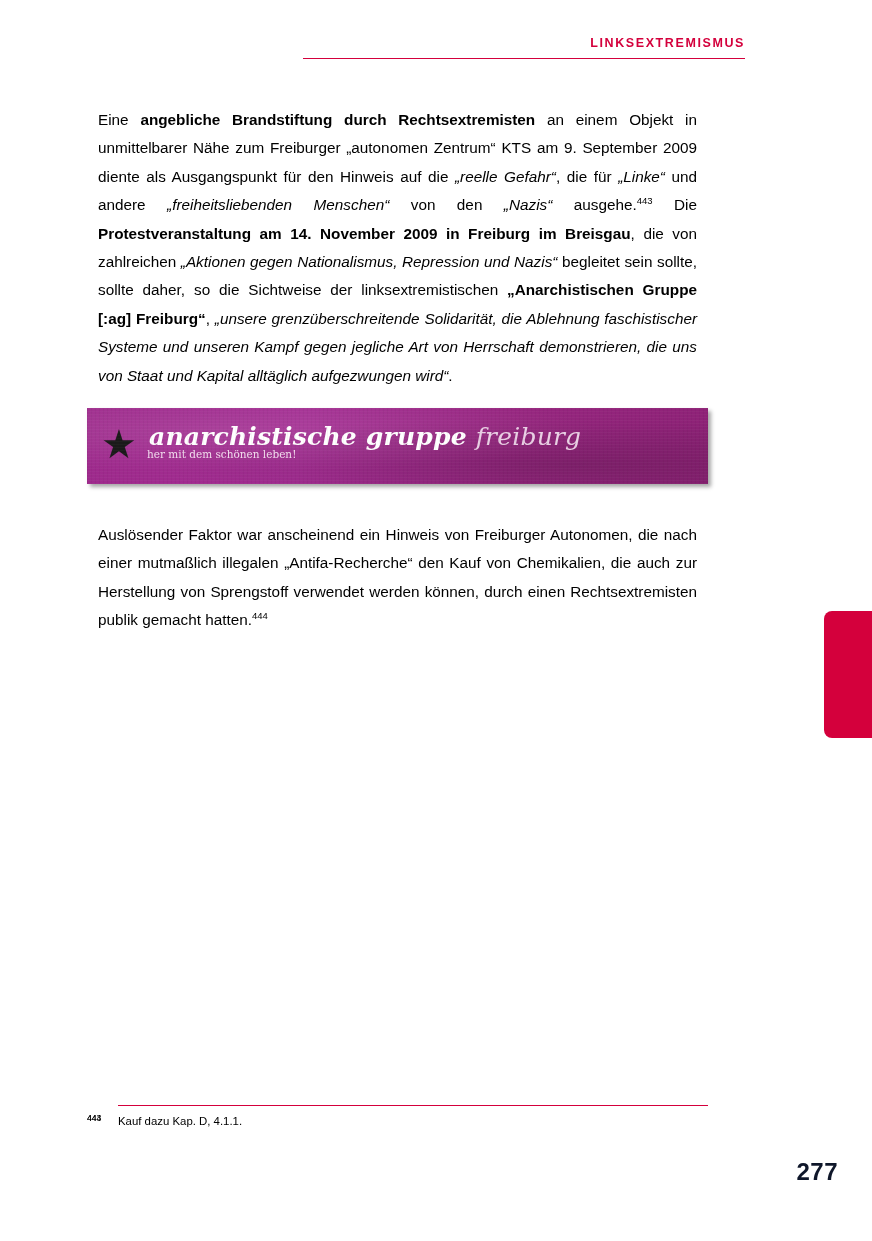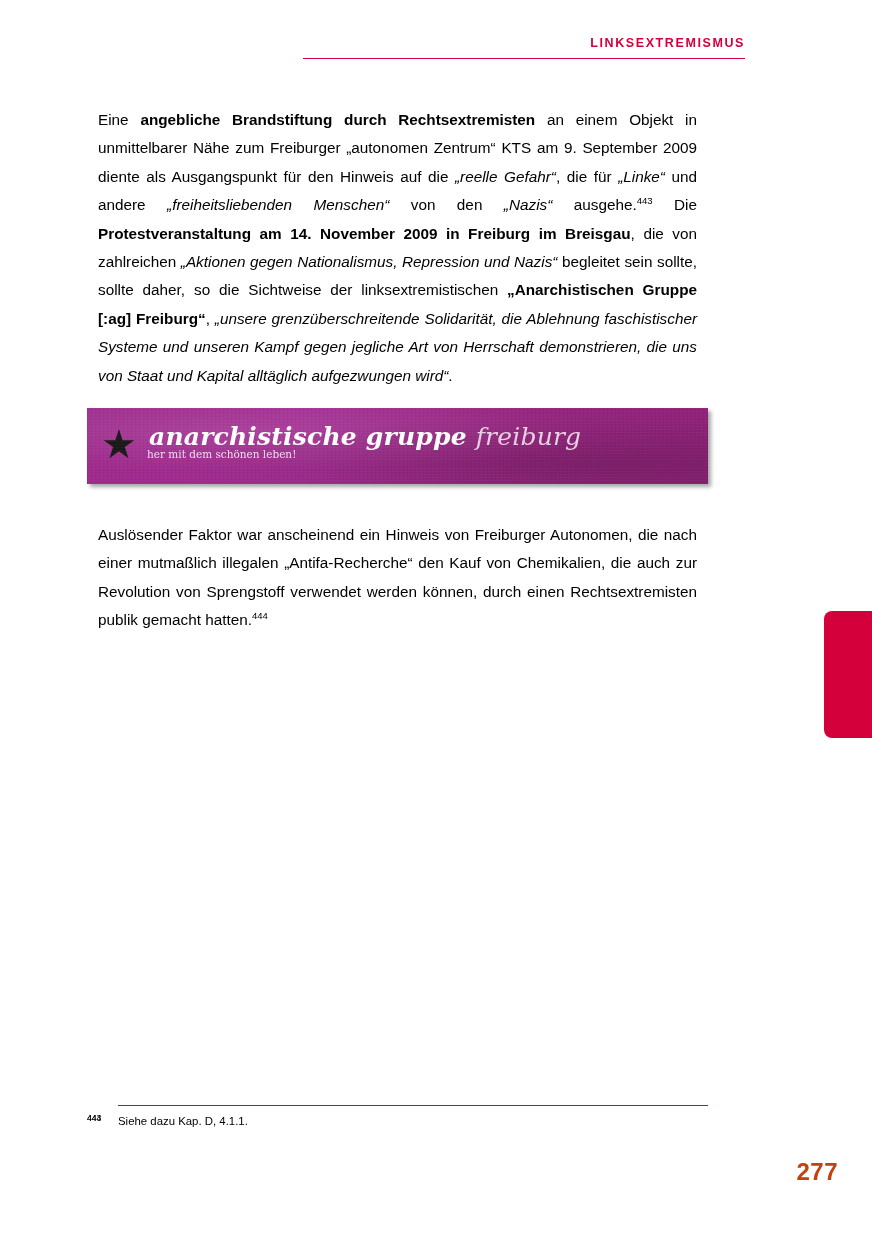--- a/index.html
+++ b/index.html
@@ -180,21 +180,21 @@
     font-size: 8.6px;
   }
 
   
   .page-number {
     position: absolute;
     right: 34px;
     bottom: 55px;
     font-size: 24px;
     font-weight: bold;
-    color: #c2410c;
+    color: #0f172a;
     letter-spacing: 0.5px;
   }
 </style>
 </head>
 <body>
 
 <div class="header">
   <div class="header-title">LINKSEXTREMISMUS</div>
   <div class="header-rule"></div>
 </div>
@@ -205,29 +205,29 @@
 
 <div class="figure">
   <div class="figure-inner">
     <div class="fig-star">★</div>
     <div class="fig-title"><span>anarchistische gruppe</span> <span class="light">freiburg</span></div>
     <div class="fig-sub">her mit dem schönen leben!</div>
   </div>
 </div>
 
 <div class="content2">
-  <p class="para"><span>Auslösender Faktor war anscheinend ein Hinweis von Freiburger Autonomen, die nach einer mutmaßlich illegalen „Antifa-Recherche“ den Kauf von Chemikalien, die auch zur Revolution von Sprengstoff verwendet werden können, durch einen Rechtsextremisten publik gemacht hatten.</span><sup>444</sup></p>
+  <p class="para"><span>Auslösender Faktor war anscheinend ein Hinweis von Freiburger Autonomen, die nach einer mutmaßlich illegalen „Antifa-Recherche“ den Kauf von Chemikalien, die auch zur Herstellung von Sprengstoff verwendet werden können, durch einen Rechtsextremisten publik gemacht hatten.</span><sup>444</sup></p>
 </div>
 
 <div class="side-tab"></div>
 
 <div class="footnotes">
   <div class="footnote-rule"></div>
   <div class="fn">
     <span class="fn-num">443</span>
   </div>
   <div class="fn">
     <span class="fn-num">444</span>
-    <span>Siehe dazu Kap. D, 4.1.1.</span>
+    <span>Kauf dazu Kap. D, 4.1.1.</span>
   </div>
 </div>
 
 <div class="page-number">277</div>
 
 </body></html>

